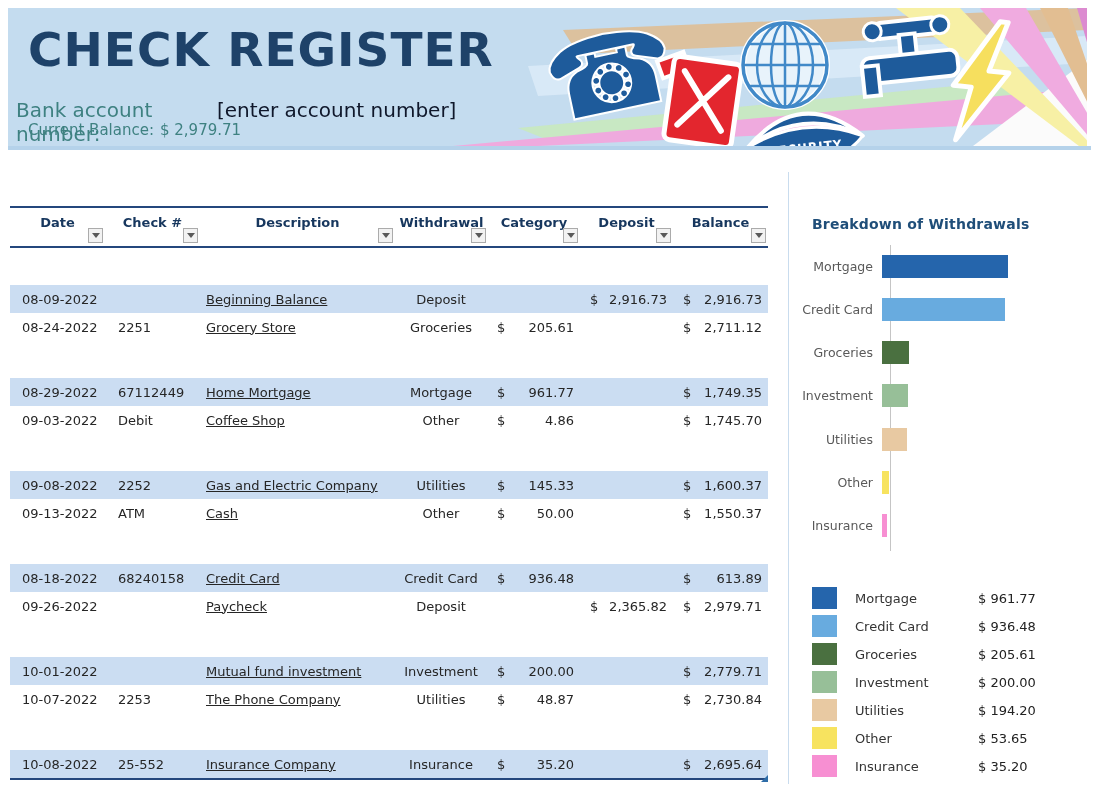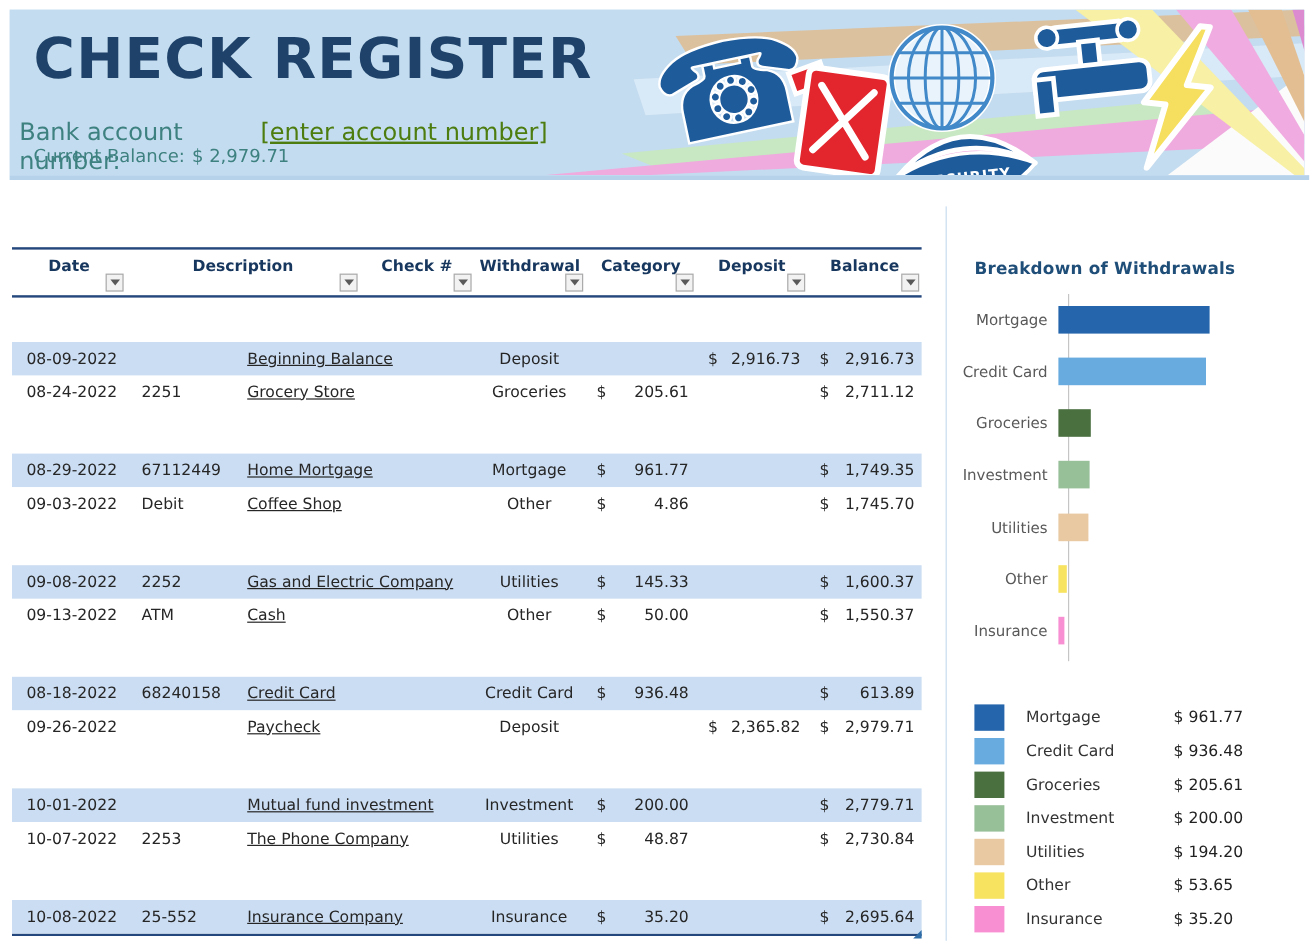--- a/index.html
+++ b/index.html
@@ -5,21 +5,21 @@
   * { margin:0; padding:0; box-sizing:border-box; }
   html,body { width:1095px; height:789px; background:#fff; font-family:"DejaVu Sans","Liberation Sans",sans-serif; position:relative; overflow:hidden; }
 
   
   .banner { position:absolute; left:8px; top:8px; width:1079px; height:138px; background:#C4DCEF; overflow:hidden; }
   .banner-art { position:absolute; left:0; top:0; width:1079px; height:138px; }
   .banner-strip { position:absolute; left:8px; top:146px; width:1083px; height:4px; background:#B5D2EA; }
   .title { position:absolute; left:20px; top:14px; font-size:47px; font-weight:bold; color:#1E4269; letter-spacing:1px; z-index:3; }
   .acct-row { position:absolute; left:8px; top:90px; font-size:20px; z-index:3; display:flex;gap:23px; }
   .acct-label { color:#3E8181; width:178px; }
-  .acct-value { color:#4d7c0f;text-decoration:underline; }
+  .acct-value { color:#0f172a; }
   .bal-row { position:absolute; left:20px; top:113px; font-size:15px; color:#3E8181; z-index:3; display:flex; gap:6px; }
 
   
   .gridline-v { position:absolute; left:788px; top:172px; width:1px; height:612px; background:#C9DCEE; }
 
   
   .register { position:absolute; left:10px; top:206px; width:758px; }
   .thead { position:relative; display:flex; height:42px; border-top:2px solid #24477D; border-bottom:2px solid #24477D;justify-content:center; }
   .hcell { position:relative; height:100%; }
   .hlabel { display:block; text-align:center; font-weight:bold; font-size:13px; color:#17375E; padding-top:7px; }
@@ -124,28 +124,28 @@
 <div class="gridline-v"></div>
 
 <section class="register">
   <div class="thead">
       <div class="hcell" style="width:95px">
         <span class="hlabel">Date</span>
         <button class="filter-btn">
           <span class="tri"></span>
         </button>
       </div>
+      <div class="hcell" style="width:95px">
+        <span class="hlabel">Check #</span>
+        <button class="filter-btn">
+          <span class="tri"></span>
+        </button>
+      </div>
       <div class="hcell" style="width:195px">
         <span class="hlabel">Description</span>
-        <button class="filter-btn">
-          <span class="tri"></span>
-        </button>
-      </div>
-      <div class="hcell" style="width:95px">
-        <span class="hlabel">Check #</span>
         <button class="filter-btn">
           <span class="tri"></span>
         </button>
       </div>
       <div class="hcell" style="width:93px">
         <span class="hlabel">Withdrawal</span>
         <button class="filter-btn">
           <span class="tri"></span>
         </button>
       </div>

